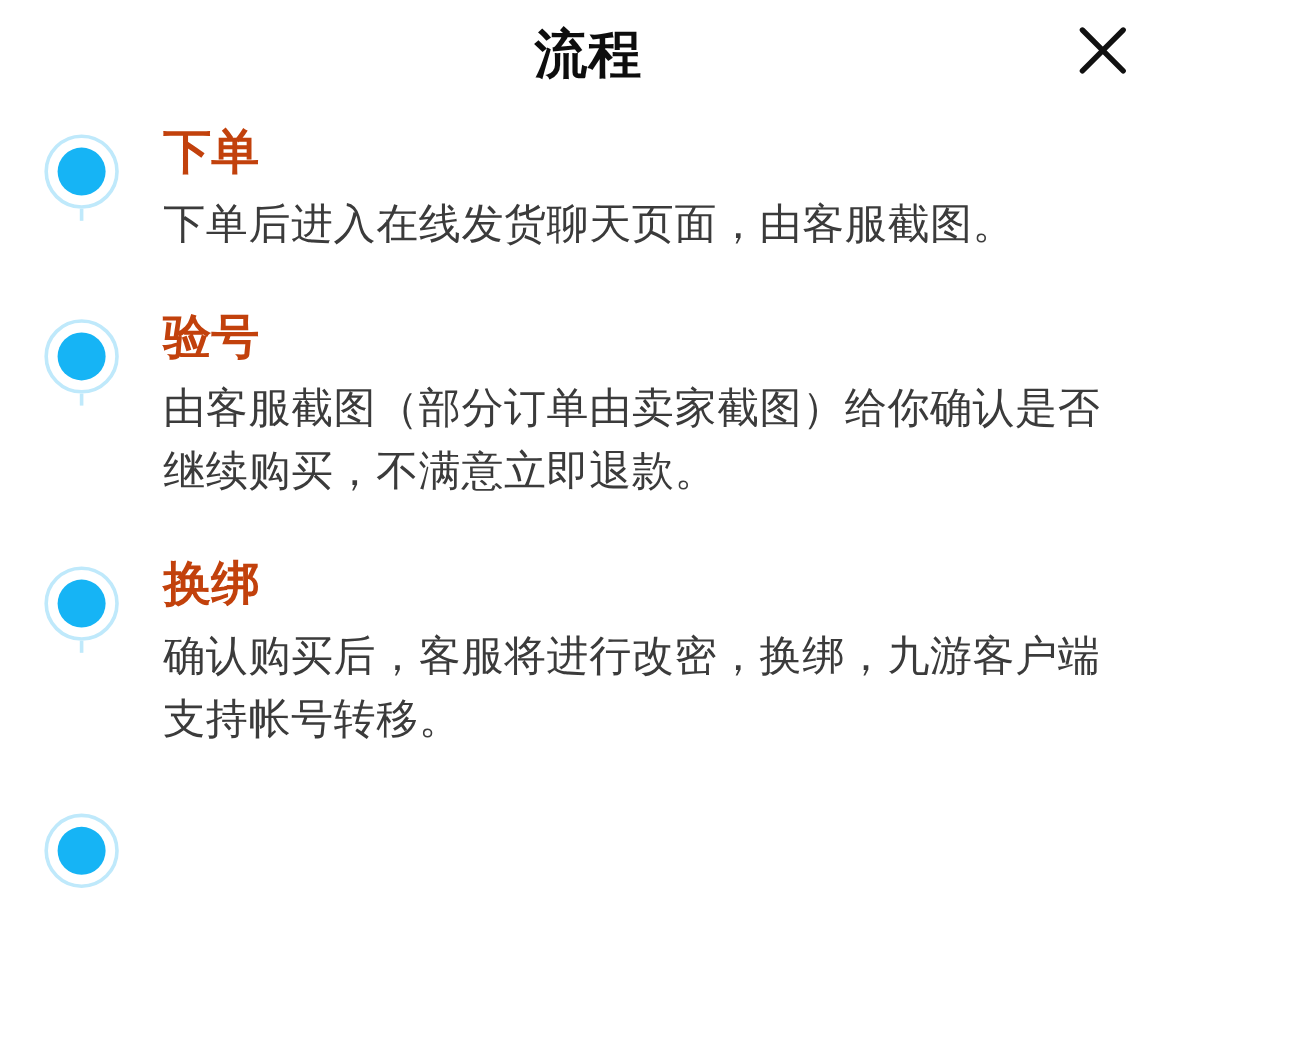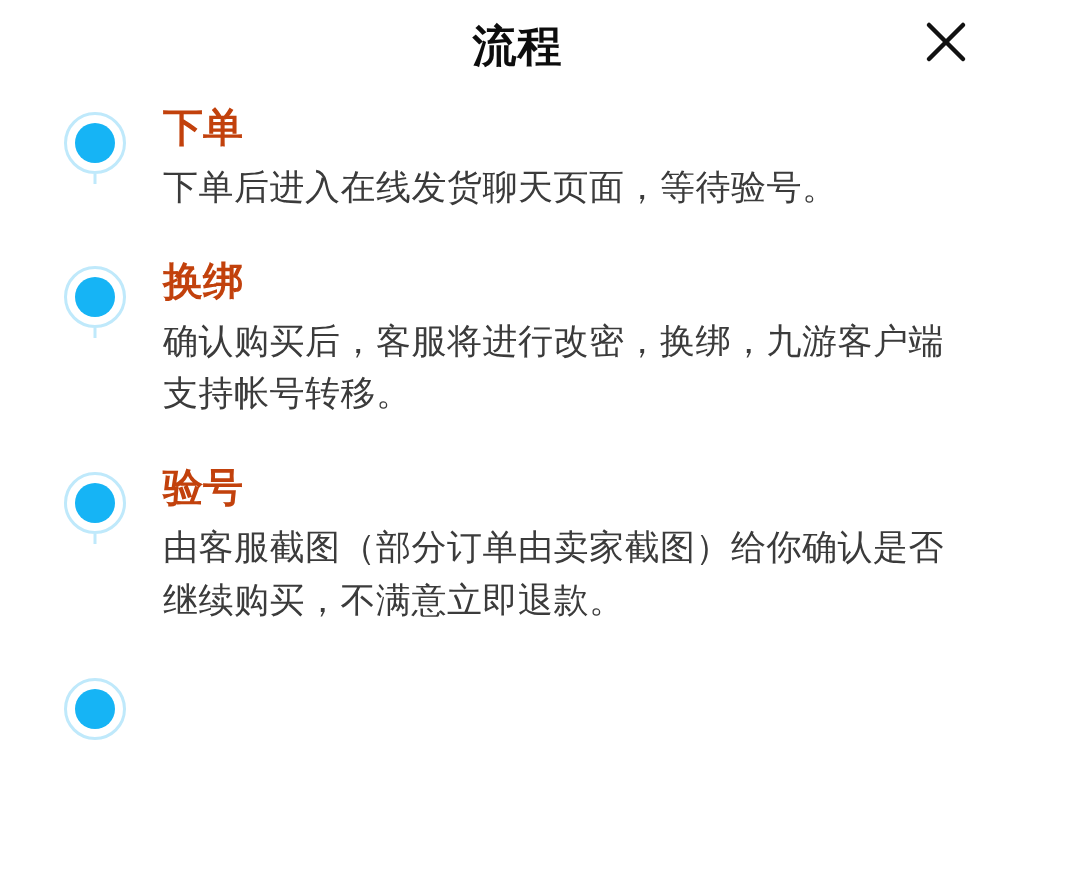--- a/index.html
+++ b/index.html
@@ -15,21 +15,20 @@
     overflow: hidden;
     position: relative;
   }
 
   .sheet {
     width: 981px;
     height: 870px;
     background: #ffffff;
     box-sizing: border-box;
     position: relative;
-    margin-left: 27px;
   }
 
   .sheet-header {
     height: 92px;
     position: relative;
     display: flex;
     align-items: center;
     justify-content: center;
   }
 
@@ -165,52 +164,52 @@
     <div class="step step-1">
       <div class="marker-col">
         <div class="connector"></div>
         <div class="dot-wrap">
           <div class="dot-outer"></div>
           <div class="dot-inner"></div>
         </div>
       </div>
       <div class="step-body">
         <div class="step-title">下单</div>
-        <div class="step-desc">下单后进入在线发货聊天页面，等待验号。</div>
+        <div class="step-desc">下单后进入在线发货聊天页面，由客服截图。</div>
+      </div>
+    </div>
+
+    <div class="step step-2">
+      <div class="marker-col">
+        <div class="connector"></div>
+        <div class="dot-wrap">
+          <div class="dot-outer"></div>
+          <div class="dot-inner"></div>
+        </div>
+      </div>
+      <div class="step-body">
+        <div class="step-title">验号</div>
+        <div class="step-desc">由客服截图（部分订单由卖家截图）给你确认是否继续购买，不满意立即退款。</div>
       </div>
     </div>
 
     <div class="step step-3">
       <div class="marker-col">
         <div class="connector"></div>
         <div class="dot-wrap">
           <div class="dot-outer"></div>
           <div class="dot-inner"></div>
         </div>
       </div>
       <div class="step-body">
         <div class="step-title">换绑</div>
         <div class="step-desc">确认购买后，客服将进行改密，换绑，九游客户端支持帐号转移。</div>
       </div>
     </div>
 
-    <div class="step step-2">
-      <div class="marker-col">
-        <div class="connector"></div>
-        <div class="dot-wrap">
-          <div class="dot-outer"></div>
-          <div class="dot-inner"></div>
-        </div>
-      </div>
-      <div class="step-body">
-        <div class="step-title">验号</div>
-        <div class="step-desc">由客服截图（部分订单由卖家截图）给你确认是否继续购买，不满意立即退款。</div>
-      </div>
-    </div>
-
     <div class="step step-4">
       <div class="marker-col">
         <div class="dot-wrap">
           <div class="dot-outer"></div>
           <div class="dot-inner"></div>
         </div>
       </div>
     </div>
 
   </div>

